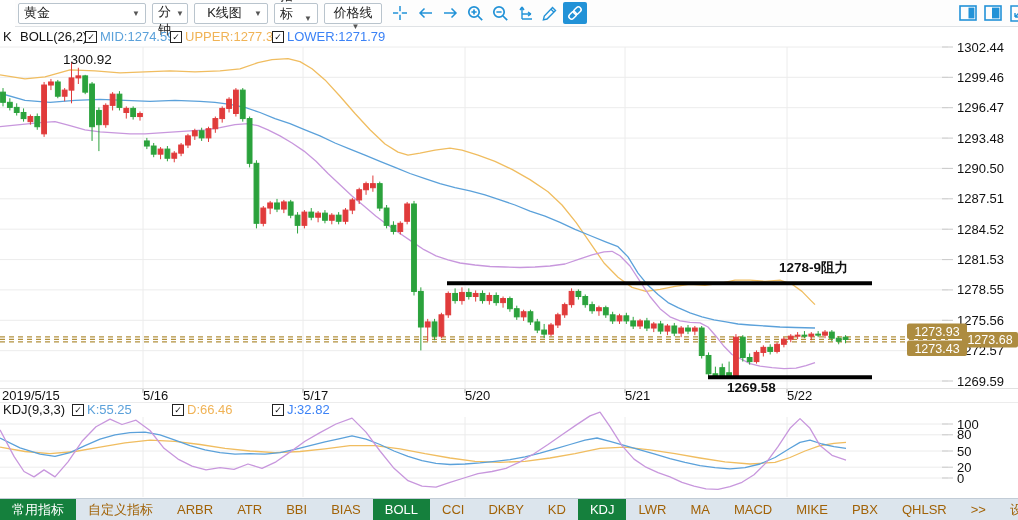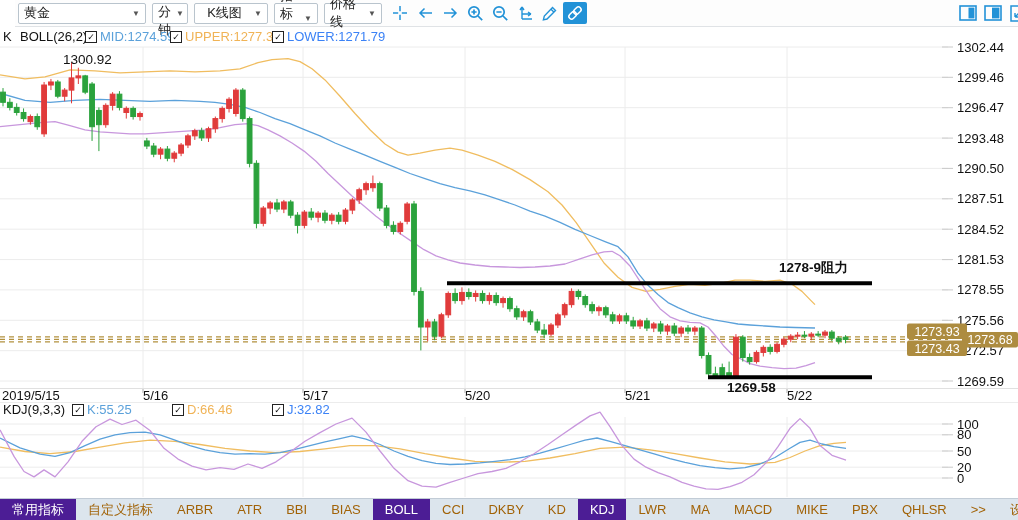--- a/index.html
+++ b/index.html
@@ -14,42 +14,42 @@
            box-sizing:border-box;z-index:2;margin-left:15px;}
   .dd{height:21px;border:1px solid #b9c4cd;border-radius:2px;background:#fff;display:flex;
       align-items:center;justify-content:space-between;padding:0 5px;font-size:13px;color:#222;
       margin-right:6px;box-sizing:border-box;}
   .dd .caret{font-size:8px;color:#555;margin-left:5px;}
   .dd-symbol{width:128px;}
   .dd-period{width:36px;font-family:Liberation Serif, serif;}
   .dd-ctype{width:74px;justify-content:center;}
   .dd-ctype span:first-child{margin:0 auto;}
   .dd-ind{width:44px;align-items:flex-end;}
-  .dd-pline{width:58px;}
+  .dd-pline{width:58px;flex-direction:column;}
   .icon-btn{width:24px;height:22px;display:flex;align-items:center;justify-content:center;
             margin-right:1px;border-radius:2px;cursor:pointer;}
   .icon-btn svg{display:block;}
   .icon-btn.txt{color:#2292d7;font-size:15px;font-weight:bold;}
   .icon-btn.active{background:#2292d7;}
   .tb-right{margin-left:auto;display:flex;align-items:center;padding-right:2px;}
 
   
   .row-boll{position:absolute;left:0;top:29px;width:1018px;height:16px;font-size:13px;color:#111;z-index:2;}
   .row-kdj{position:absolute;left:0;top:402px;width:1018px;height:15px;font-size:13px;color:#111;z-index:2;}
   .abs{position:absolute;top:0;white-space:nowrap;}
   .cb{display:inline-block;width:10px;height:10px;border:1px solid #222;background:#fff;font-size:9px;
       line-height:10px;text-align:center;color:#111;margin-right:3px;vertical-align:-1px;font-weight:bold;}
   .ind-item{display:inline-flex;align-items:center;}
   .c-k{color:#5ba1da;} .c-d{color:#f0b356;} .c-j{color:#3b82f6;}
 
   
   .tabbar{position:absolute;left:0;top:498px;width:1018px;height:22px;background:#dce5ed;
           border-top:1px solid #c2ccd6;display:flex;align-items:stretch;z-index:2;box-sizing:border-box;}
   .tab{font-size:13px;color:#a16207;line-height:21px;padding:0 12px;cursor:pointer;white-space:nowrap;}
-  .tab.sel{background:#4c1d95;color:#fff;}
+  .tab.sel{background:#15803d;color:#fff;}
   .tab.right{margin-left:auto;margin-right:6px;}
 </style>
 </head>
 <body>
 
 <div class="app">
 
   <div class="toolbar">
     <div class="dd dd-symbol">
       <span>黄金</span>

